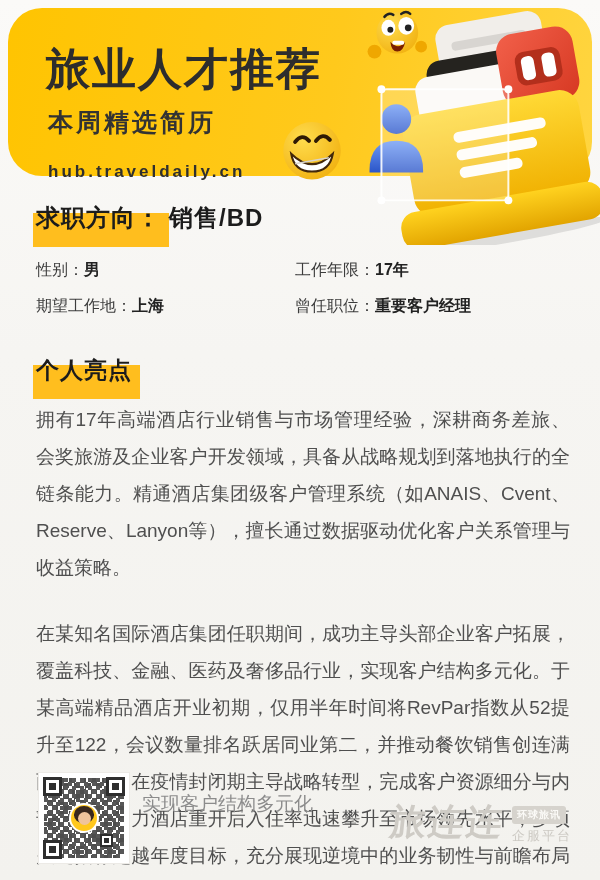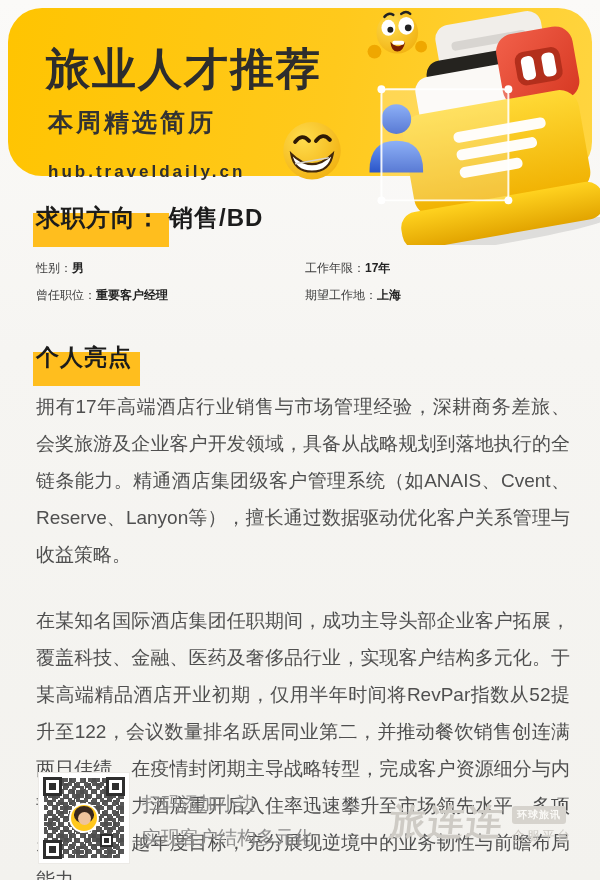--- a/index.html
+++ b/index.html
@@ -34,21 +34,21 @@
 
   
   .main { position:absolute; left:36px; top:202px; width:534px; z-index:3; }
   .hl {
     background:linear-gradient(180deg, rgba(0,0,0,0) 20%, #ffbe1e 20%);
     padding:0 8px 16px 3px; margin-left:-3px;
   }
   .job-heading { font-size:24px; font-weight:800; color:#1c1c1c; letter-spacing:1px; }
   .fields {
     margin-top:26px; display:grid; grid-template-columns:259px 1fr;
-    grid-row-gap:15px; font-size:12px; color:#3c3c3c;gap:10px;
+    grid-row-gap:15px; font-size:16px; color:#3c3c3c;
   }
   .fvalue { font-weight:700; color:#222; }
   .pl-heading { margin-top:38px; font-size:23px; font-weight:800; color:#1c1c1c; letter-spacing:1px; }
   .para { margin-top:15px; font-size:19px; line-height:37px; color:#4f4f4f; text-align:justify; }
   .para + .para { margin-top:29px; }
 
   
   .qr {
     position:absolute; left:38px; top:772px; width:92px; height:92px;
     background:#fff; border:1px solid #eceae6; z-index:3;
@@ -178,39 +178,38 @@
       <path d="M25 163 l34 -6" stroke="#d8d4cc" stroke-width="1.5"></path>
     </g>
   </svg>
 
   <main class="main">
     <h2 class="job-heading"><span class="hl">求职方向：</span><span>销售/BD</span></h2>
 
     <div class="fields">
       <div class="field"><span class="flabel">性别：</span><span class="fvalue">男</span></div>
       <div class="field"><span class="flabel">工作年限：</span><span class="fvalue">17年</span></div>
+      <div class="field"><span class="flabel">期望工作地：</span><span class="fvalue">上海</span></div>
       <div class="field"><span class="flabel">曾任职位：</span><span class="fvalue">重要客户经理</span></div>
-      <div class="field"><span class="flabel">期望工作地：</span><span class="fvalue">上海</span></div>
     </div>
 
     <h3 class="pl-heading"><span class="hl">个人亮点</span></h3>
     <p class="para">拥有17年高端酒店行业销售与市场管理经验，深耕商务差旅、会奖旅游及企业客户开发领域，具备从战略规划到落地执行的全链条能力。精通酒店集团级客户管理系统（如ANAIS、Cvent、Reserve、Lanyon等），擅长通过数据驱动优化客户关系管理与收益策略。</p>
     <p class="para">在某知名国际酒店集团任职期间，成功主导头部企业客户拓展，覆盖科技、金融、医药及奢侈品行业，实现客户结构多元化。于某高端精品酒店开业初期，仅用半年时间将RevPar指数从52提升至122，会议数量排名跃居同业第二，并推动餐饮销售创连满两日佳绩。在疫情封闭期主导战略转型，完成客户资源细分与内部筹备，助力酒店重开后入住率迅速攀升至市场领先水平，多项关键指标超越年度目标，充分展现逆境中的业务韧性与前瞻布局能力。</p>
   </main>
 
   <div class="qr">
     <div class="qr-noise"></div>
     <div class="finder tl"></div>
     <div class="finder tr"></div>
     <div class="finder bl"></div>
     <div class="finder sm"></div>
     <div class="qr-avatar"></div>
   </div>
   <div class="qr-caption">
-    <div>扫码添加小边</div>
     <div>实现客户结构多元化</div>
   </div>
 
   <div class="logo">
     <span class="logo-text">旅连连</span>
     <span class="logo-side">
       <span class="logo-badge">环球旅讯</span>
       <span class="logo-sub">企服平台</span>
     </span>
   </div>

